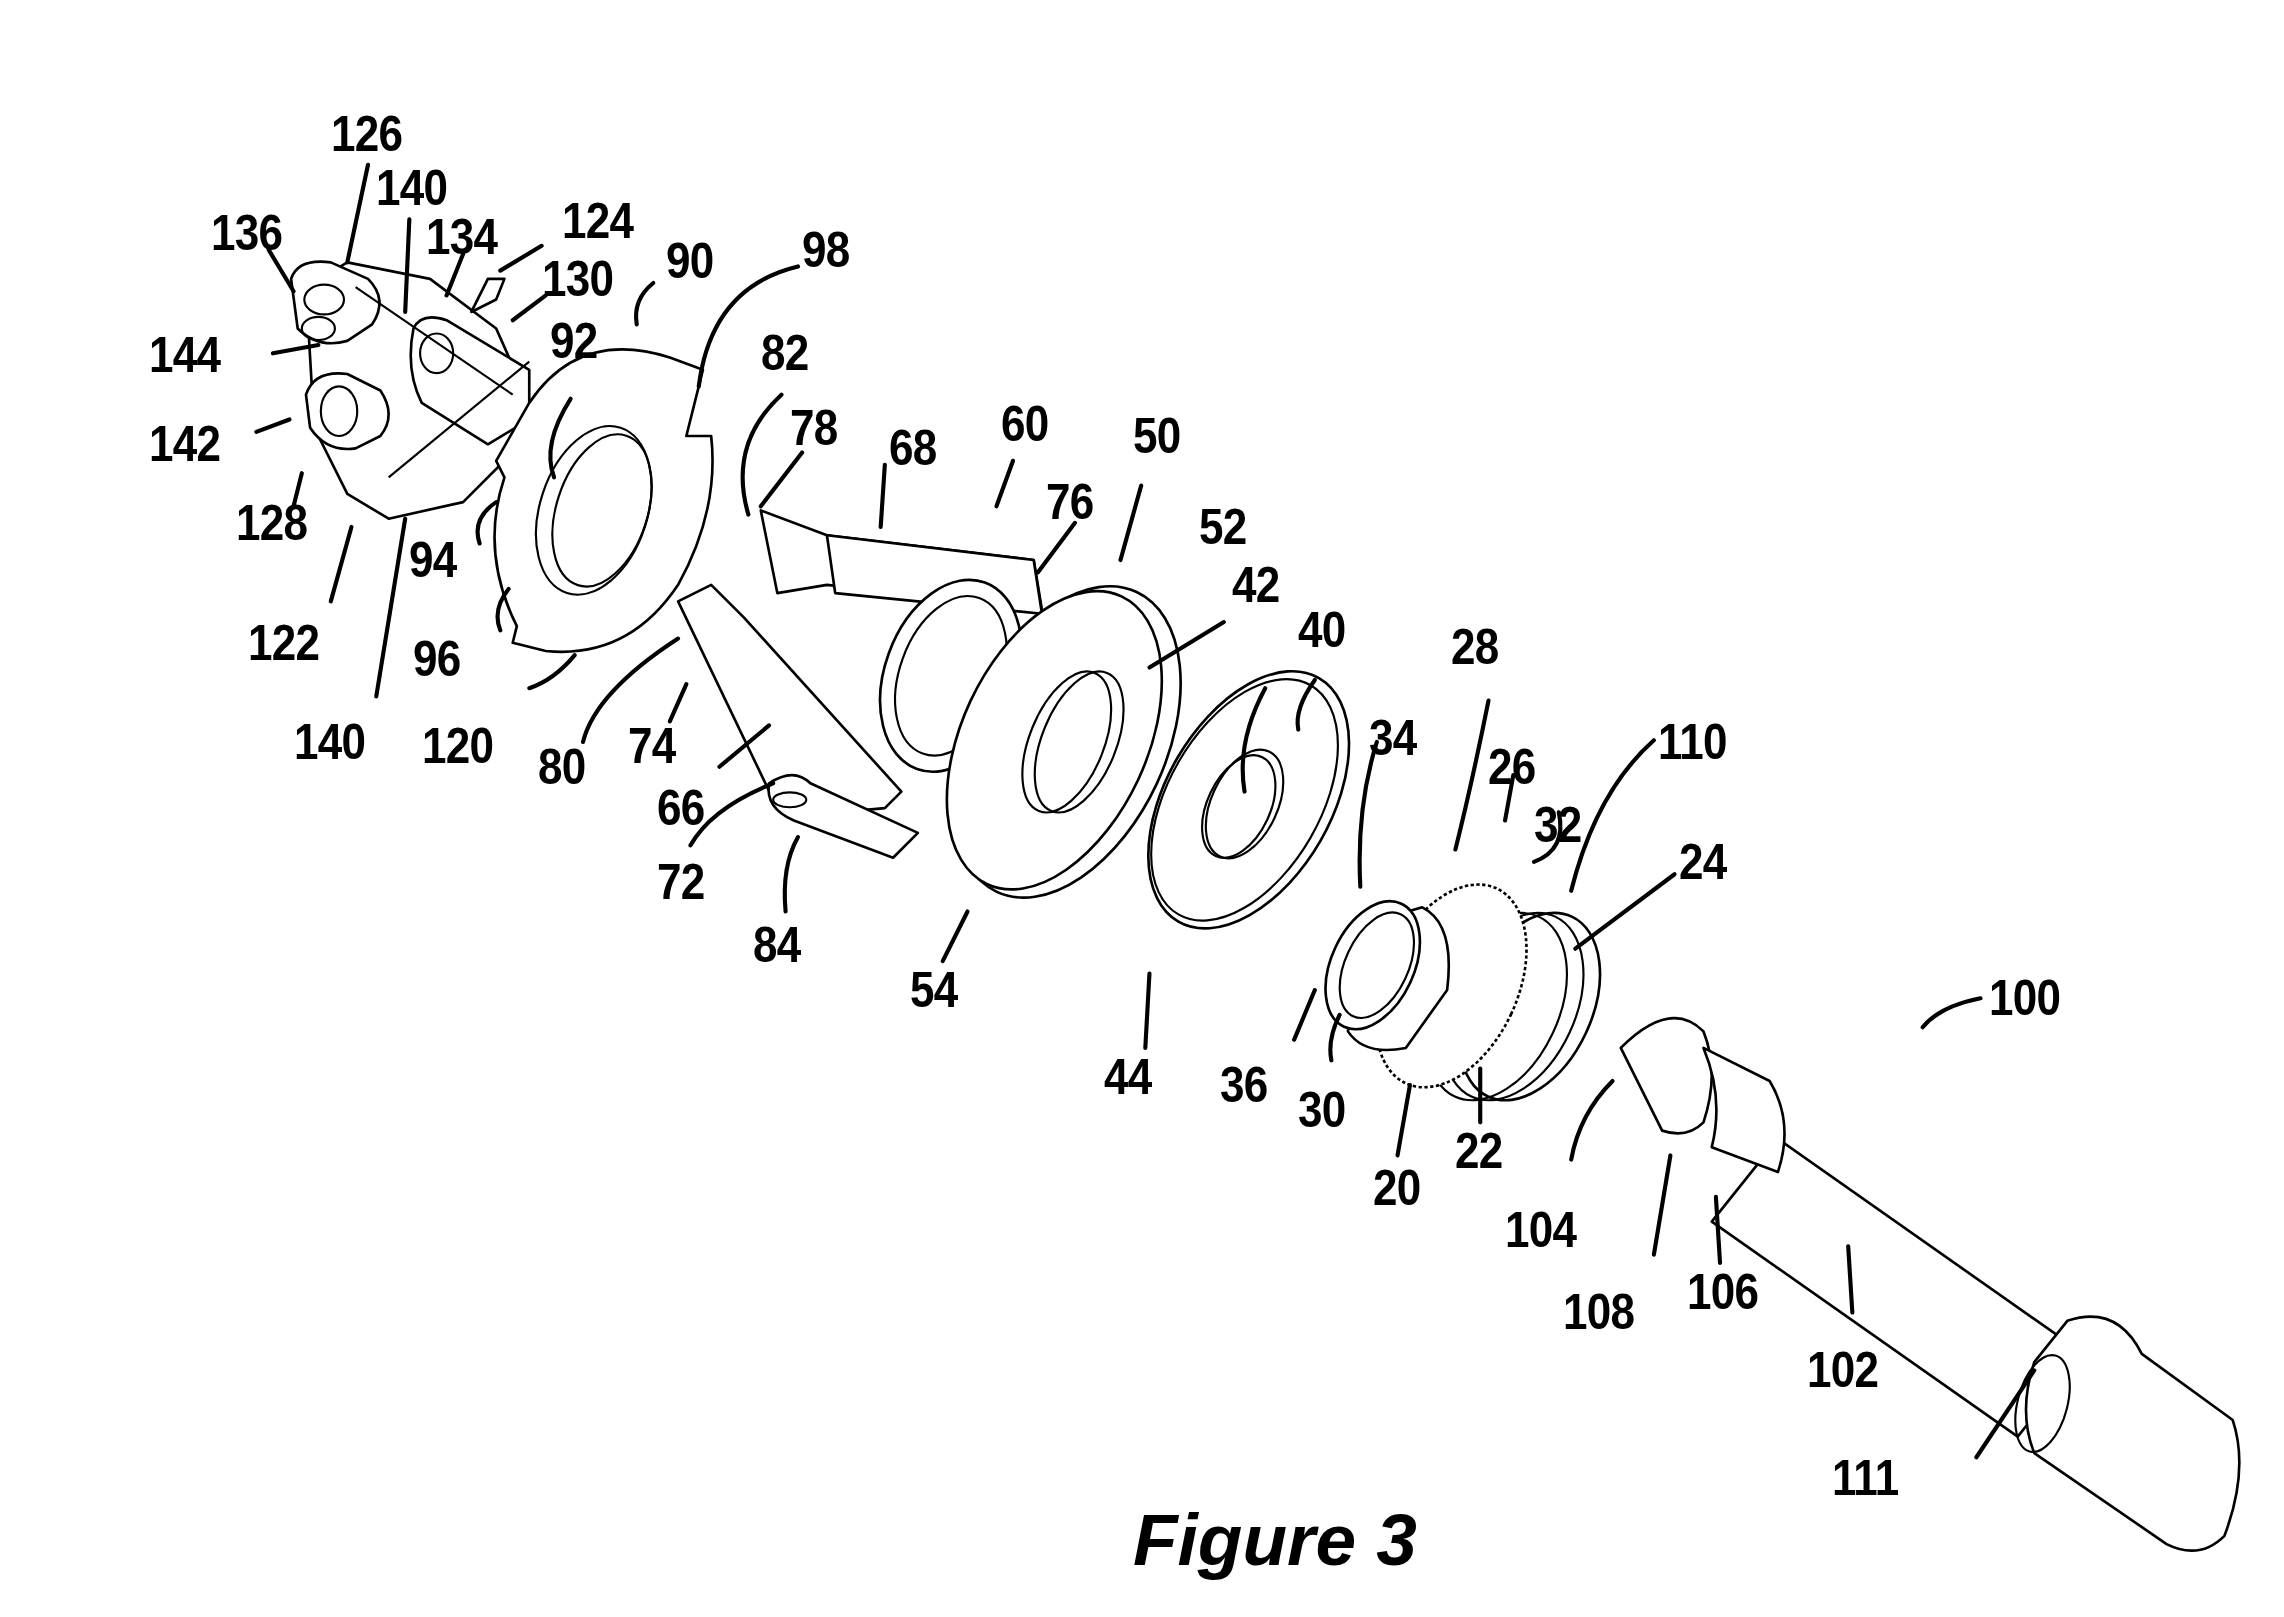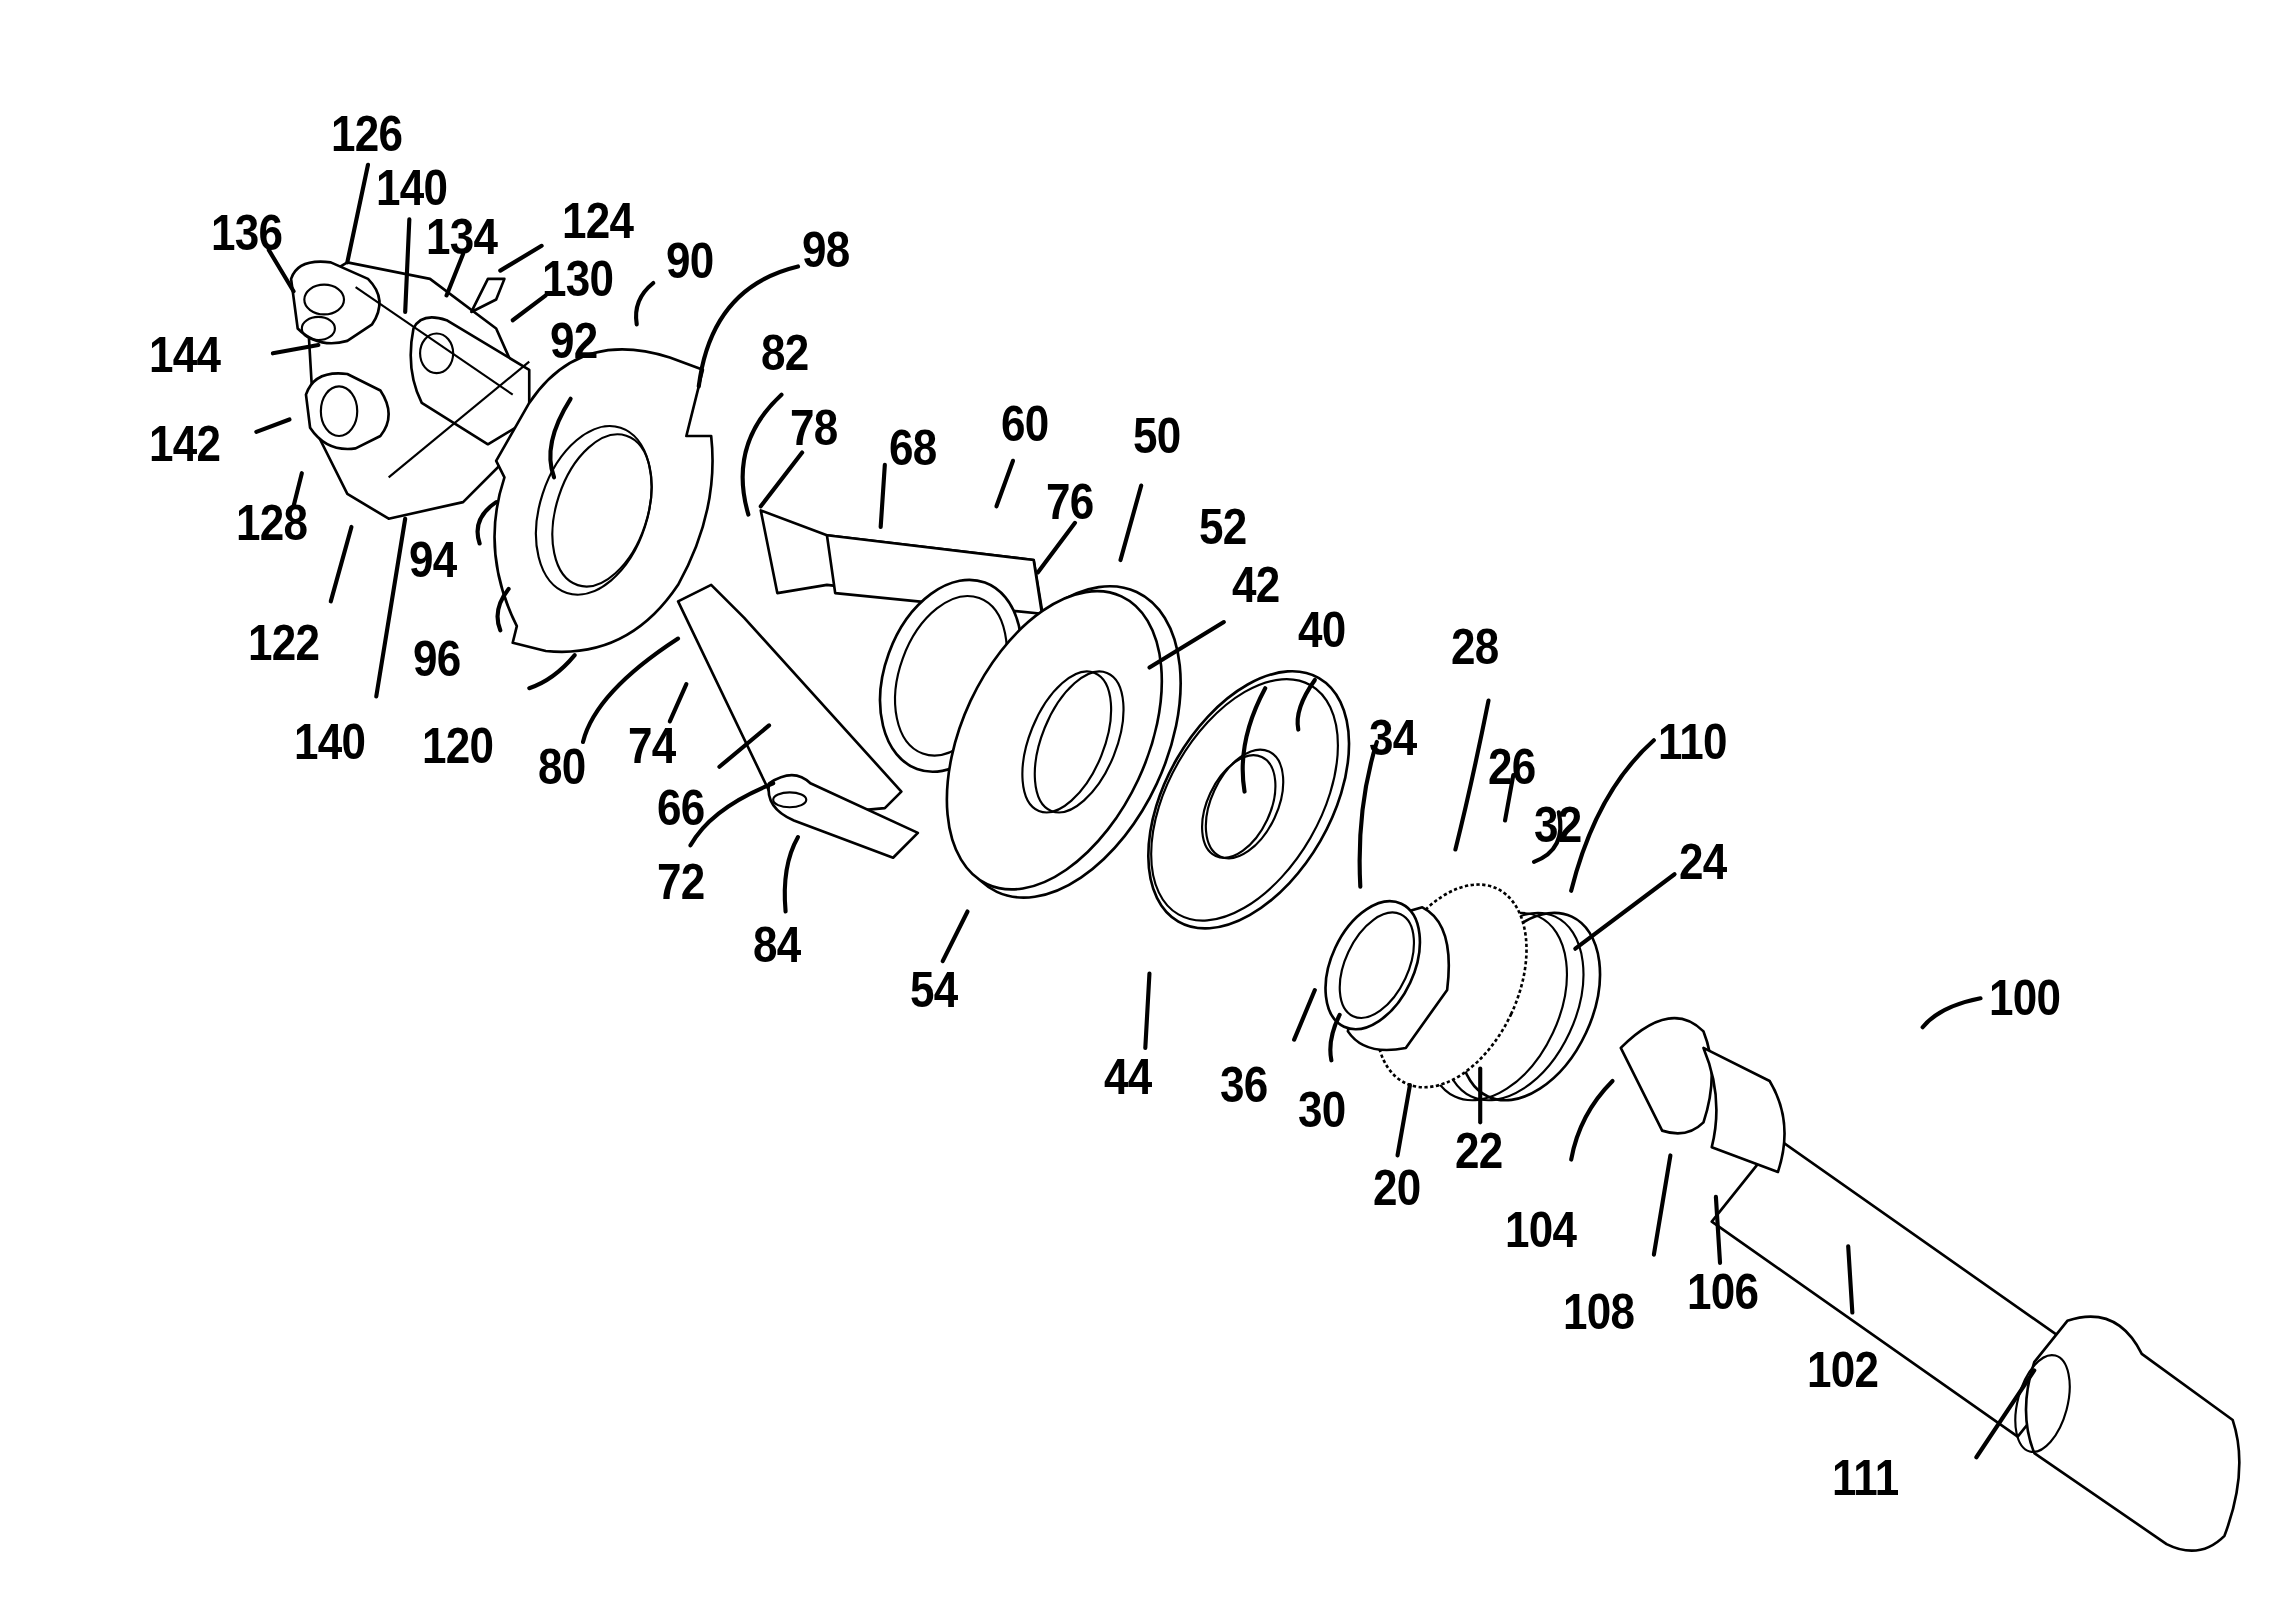--- a/index.html
+++ b/index.html
@@ -177,14 +177,15 @@
   <div class="lbl" style="left:1220px;top:1046px">36</div>
   <div class="lbl" style="left:1298px;top:1071px">30</div>
   <div class="lbl" style="left:1455px;top:1112px">22</div>
   <div class="lbl" style="left:1373px;top:1149px">20</div>
   <div class="lbl" style="left:1505px;top:1191px">104</div>
   <div class="lbl" style="left:1563px;top:1273px">108</div>
   <div class="lbl" style="left:1687px;top:1253px">106</div>
   <div class="lbl" style="left:1807px;top:1331px">102</div>
   <div class="lbl" style="left:1832px;top:1439px">111</div>
 
+  <div class="caption">Figure 3</div>
 </div>
 
 
 </body></html>

